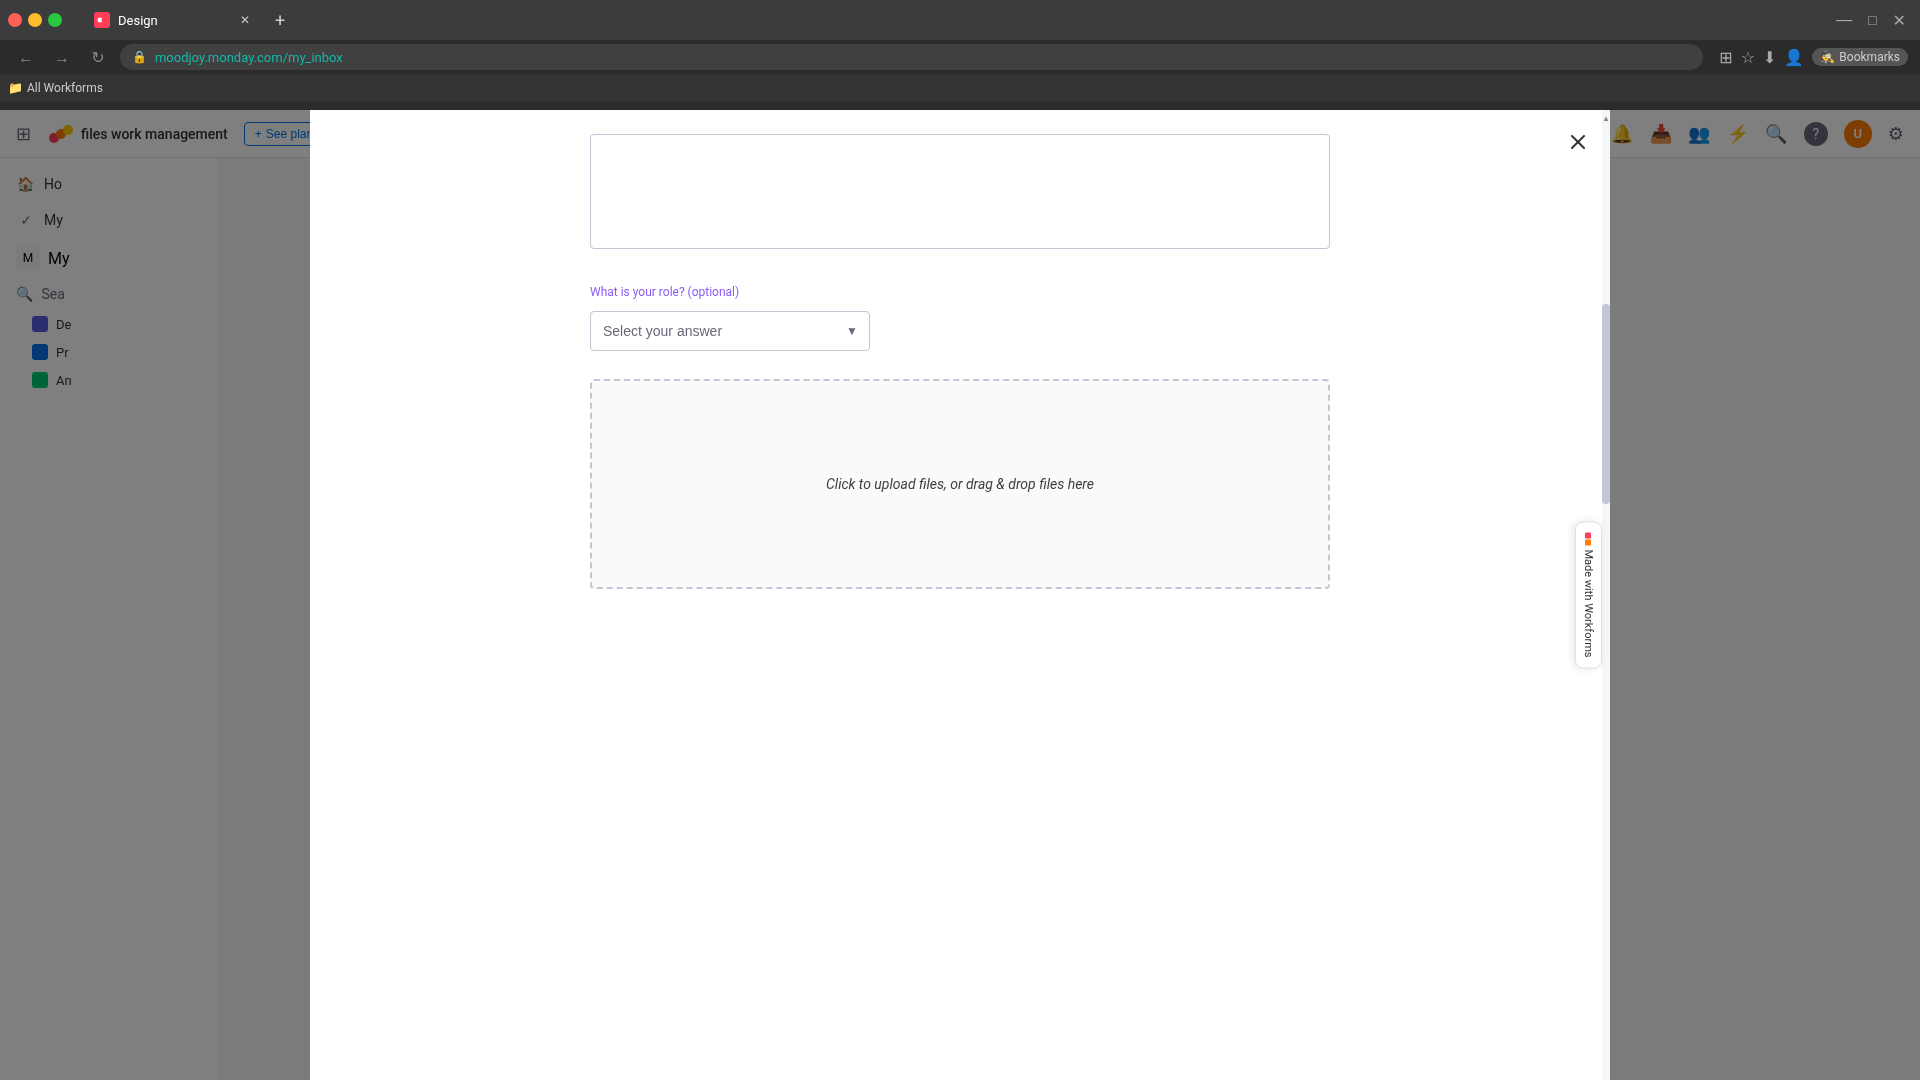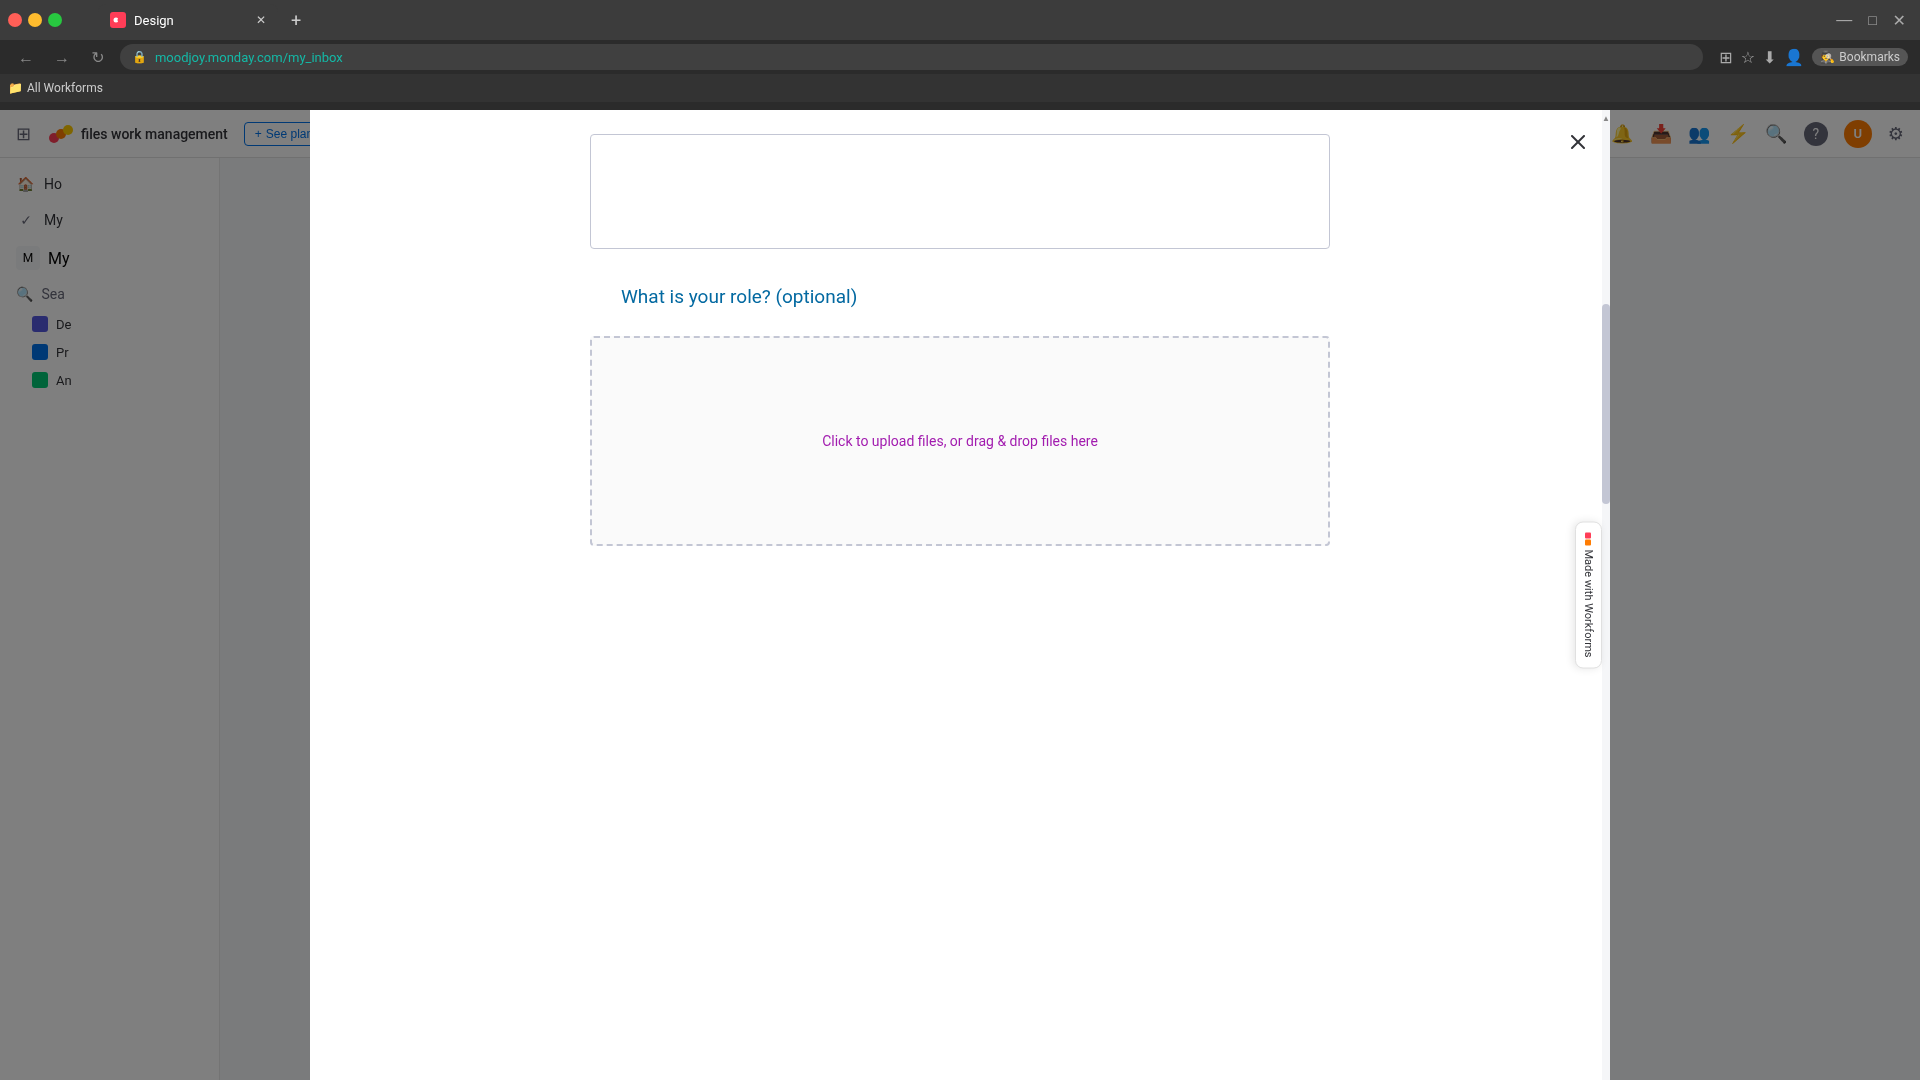--- a/index.html
+++ b/index.html
@@ -19,21 +19,21 @@
       background: #2b2b2b;
       height: 110px;
     }
 
     .browser-titlebar {
       display: flex;
       align-items: center;
       background: #3c3c3c;
       height: 40px;
       padding: 0 8px;
-      gap: 20px;
+      gap: 4px;
     }
 
     .browser-btn {
       width: 14px;
       height: 14px;
       border-radius: 50%;
       border: none;
       cursor: pointer;
     }
 
@@ -361,26 +361,25 @@
       resize: none;
       outline: none;
     }
 
     
     .form-section {
       margin-bottom: 28px;
     }
 
     .form-label {
-      font-size: 19px;
+      font-size: 12px;
       font-weight: 400;
-      color: #0369a1;
+      color: #8b5cf6;
       margin-bottom: 12px;
       display: block;
-      margin-left: 31px;
     }
 
     .form-select-wrapper {
       position: relative;
       display: inline-block;
       width: 280px;
     }
 
     .form-select {
       width: 100%;
@@ -418,21 +417,22 @@
       border-radius: 4px;
       display: flex;
       align-items: center;
       justify-content: center;
       background: #fafafa;
       cursor: pointer;
     }
 
     .upload-text {
       font-size: 14px;
-      color: #a21caf;
+      color: #404040;
+      font-style: italic;
     }
 
     
     .modal::-webkit-scrollbar { width: 8px; }
     .modal::-webkit-scrollbar-track { background: #f5f6f8; }
     .modal::-webkit-scrollbar-thumb { background: #c3c6d4; border-radius: 4px; }
 
     .workforms-logo {
       display: flex;
       gap: 1px;
@@ -599,20 +599,32 @@
       </button>
 
       <div class="modal-content">
 
         <div class="text-area-section">
           <textarea class="form-textarea" placeholder="" style=""></textarea>
         </div>
 
         <div class="form-section">
           <label class="form-label">What is your role? (optional)</label>
+          <div class="form-select-wrapper">
+            <select class="form-select">
+              <option value="">Select your answer</option>
+              <option value="developer">Developer</option>
+              <option value="designer">Designer</option>
+              <option value="pm">Product Manager</option>
+              <option value="marketing">Marketing</option>
+              <option value="sales">Sales</option>
+              <option value="other">Other</option>
+            </select>
+            <span class="select-arrow">▼</span>
+          </div>
         </div>
 
         <div class="upload-section">
           <div class="upload-area">
             <span class="upload-text">Click to upload files, or drag &amp; drop files here</span>
           </div>
         </div>
 
       </div>
 

